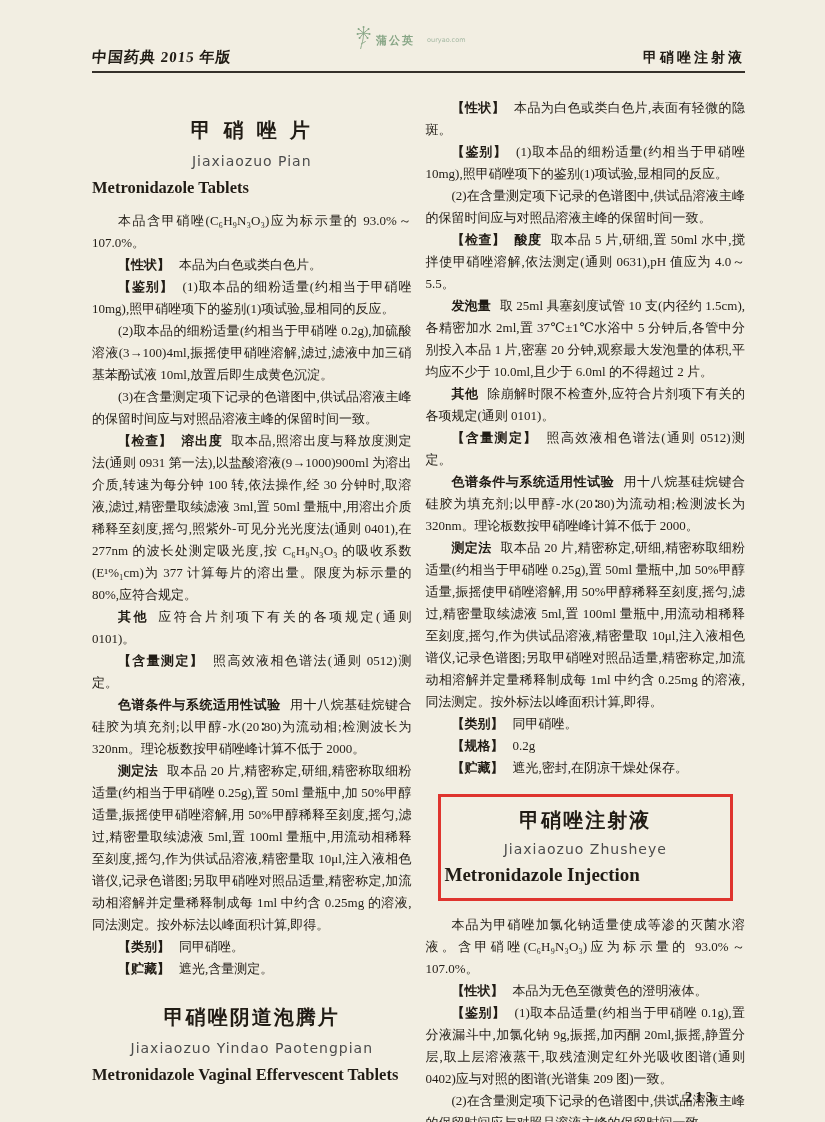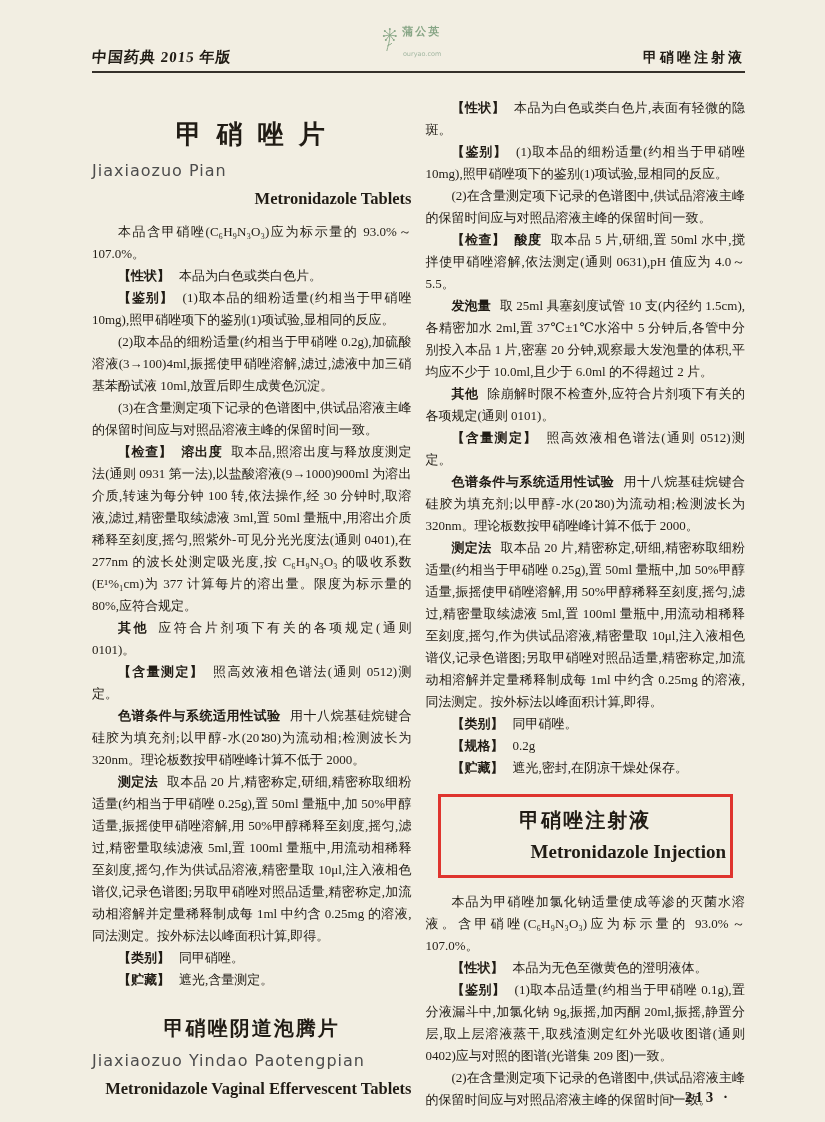--- a/index.html
+++ b/index.html
@@ -8,41 +8,41 @@
     background:#f2eee2;
     color:#211c15;
     font-family:"Liberation Serif","DejaVu Serif",serif;
     position:relative;overflow:hidden;
   }
   .page{position:absolute;inset:0;padding:0 80px 0 92px;box-sizing:border-box;}
 
   
   .logo{position:absolute;top:26px;left:50%;transform:translateX(-52%);
         display:flex;align-items:center;gap:4px;opacity:.9;}
-  .logo-txt{display:flex;flex-direction:column;line-height:1;gap:12px;}
+  .logo-txt{display:flex;line-height:1;gap:12px;}
   .logo-cn{font-size:11px;color:#7c9e7c;font-weight:bold;letter-spacing:2px;
            font-family:"DejaVu Sans",sans-serif;}
   .logo-site{font-size:6.5px;color:#9cb29c;margin-top:2px;
            font-family:"DejaVu Sans",sans-serif;text-align:right;}
 
   .header{display:flex;justify-content:space-between;align-items:flex-end;
           padding-top:48px;font-weight:bold;font-size:15px;}
   .header-left{letter-spacing:1px;transform:skewX(-6deg);}
   .header-right{font-weight:600;font-size:14px;letter-spacing:3px;}
   .rule{border:none;border-top:2px solid #35302a;margin:4px 0 0 0;}
 
   .columns{display:flex;gap:14px;margin-top:20px;}
   .col{width:327px;box-sizing:border-box;}
 
   .mono-title{font-family:"DejaVu Sans",sans-serif;font-weight:900;
-              text-align:center;font-size:26px;margin:24px 0 0;letter-spacing:3px;}
+              text-align:center;font-size:20px;margin:24px 0 0;letter-spacing:3px;}
   .mono-title.second{font-size:20px;margin-top:24px;letter-spacing:2px;}
-  .pinyin{font-size:16px;color:#4c4c4c;margin:9px 0 0;
+  .pinyin{text-align:center;font-size:14px;color:#4c4c4c;margin:9px 0 0;
           letter-spacing:1px;font-family:"DejaVu Sans",sans-serif;}
-  .english{text-align:right;font-size:16.5px;font-weight:bold;margin:9px 0 0;}
+  .english{text-align:left;font-size:16.5px;font-weight:bold;margin:9px 0 0;}
 
   .body{font-size:13px;line-height:22px;text-align:justify;margin-top:12px;}
   .para{margin:0;text-indent:2em;}
   .lbl{font-family:"DejaVu Sans",sans-serif;font-weight:bold;margin-right:9px;}
   .sublbl{font-family:"DejaVu Sans",sans-serif;font-weight:bold;margin-right:9px;}
 
   .redbox{border:3px solid #df342e;margin:15px 12px 13px;padding:8px 4px 12px;
           text-align:center;}
   .redbox .mono-title{margin-top:2px;font-size:20px;letter-spacing:2px;}
   .redbox .pinyin{margin-top:7px;}
@@ -157,20 +157,21 @@
 
           <p class="para"><b class="lbl">【类别】</b><span>同甲硝唑。</span></p>
 
           <p class="para"><b class="lbl">【规格】</b><span>0.2g</span></p>
 
           <p class="para"><b class="lbl">【贮藏】</b><span>遮光,密封,在阴凉干燥处保存。</span></p>
         </div>
 
       <div class="redbox">
         <div class="mono-title">甲硝唑注射液</div>
+        <div class="pinyin">Jiaxiaozuo Zhusheye</div>
         <div class="english">Metronidazole Injection</div>
       </div>
 
       <div class="body" style="margin-top:0;">
 
           <p class="para"><span>本品为甲硝唑加氯化钠适量使成等渗的灭菌水溶液。含甲硝唑(C₆H₉N₃O₃)应为标示量的 93.0%～107.0%。</span></p>
 
           <p class="para"><b class="lbl">【性状】</b><span>本品为无色至微黄色的澄明液体。</span></p>
 
           <p class="para"><b class="lbl">【鉴别】</b><span>(1)取本品适量(约相当于甲硝唑 0.1g),置分液漏斗中,加氯化钠 9g,振摇,加丙酮 20ml,振摇,静置分层,取上层溶液蒸干,取残渣测定红外光吸收图谱(通则 0402)应与对照的图谱(光谱集 209 图)一致。</span></p>

